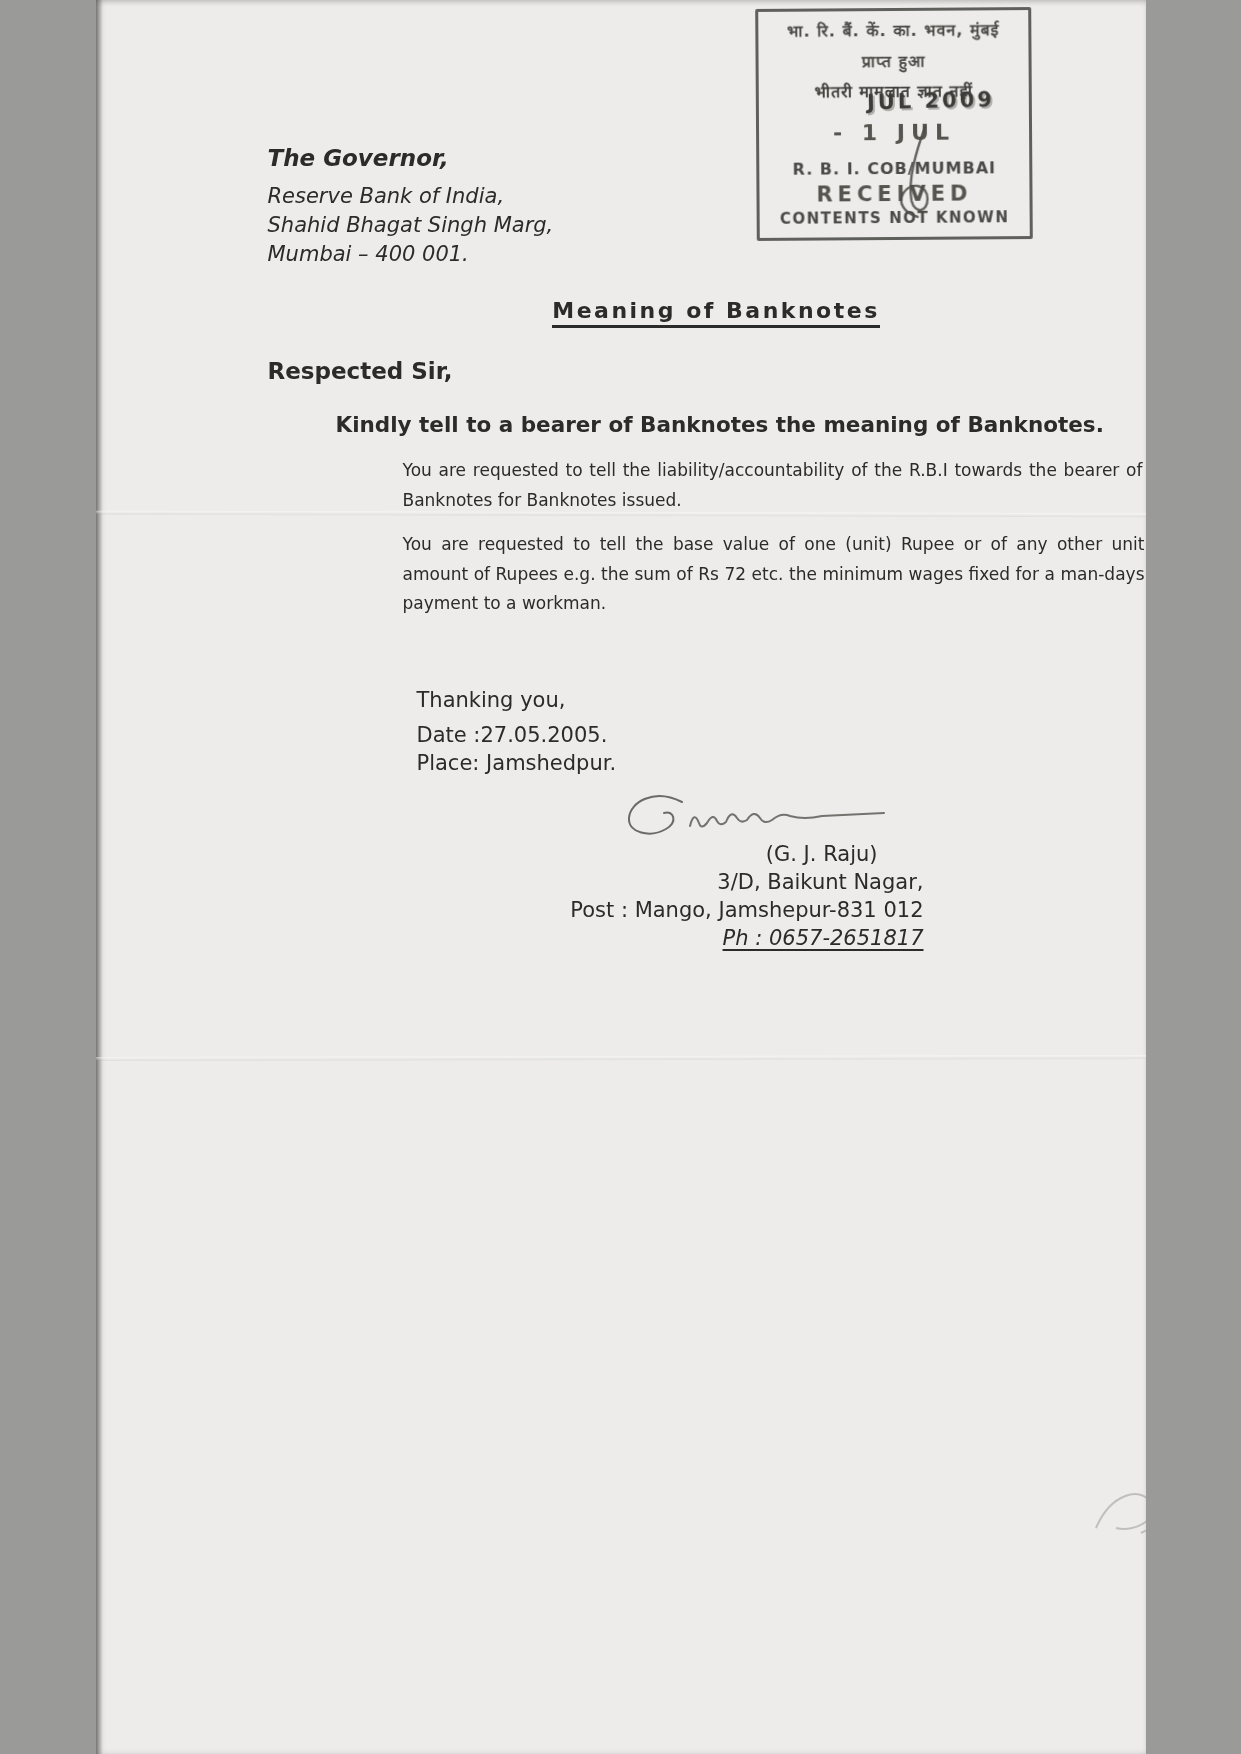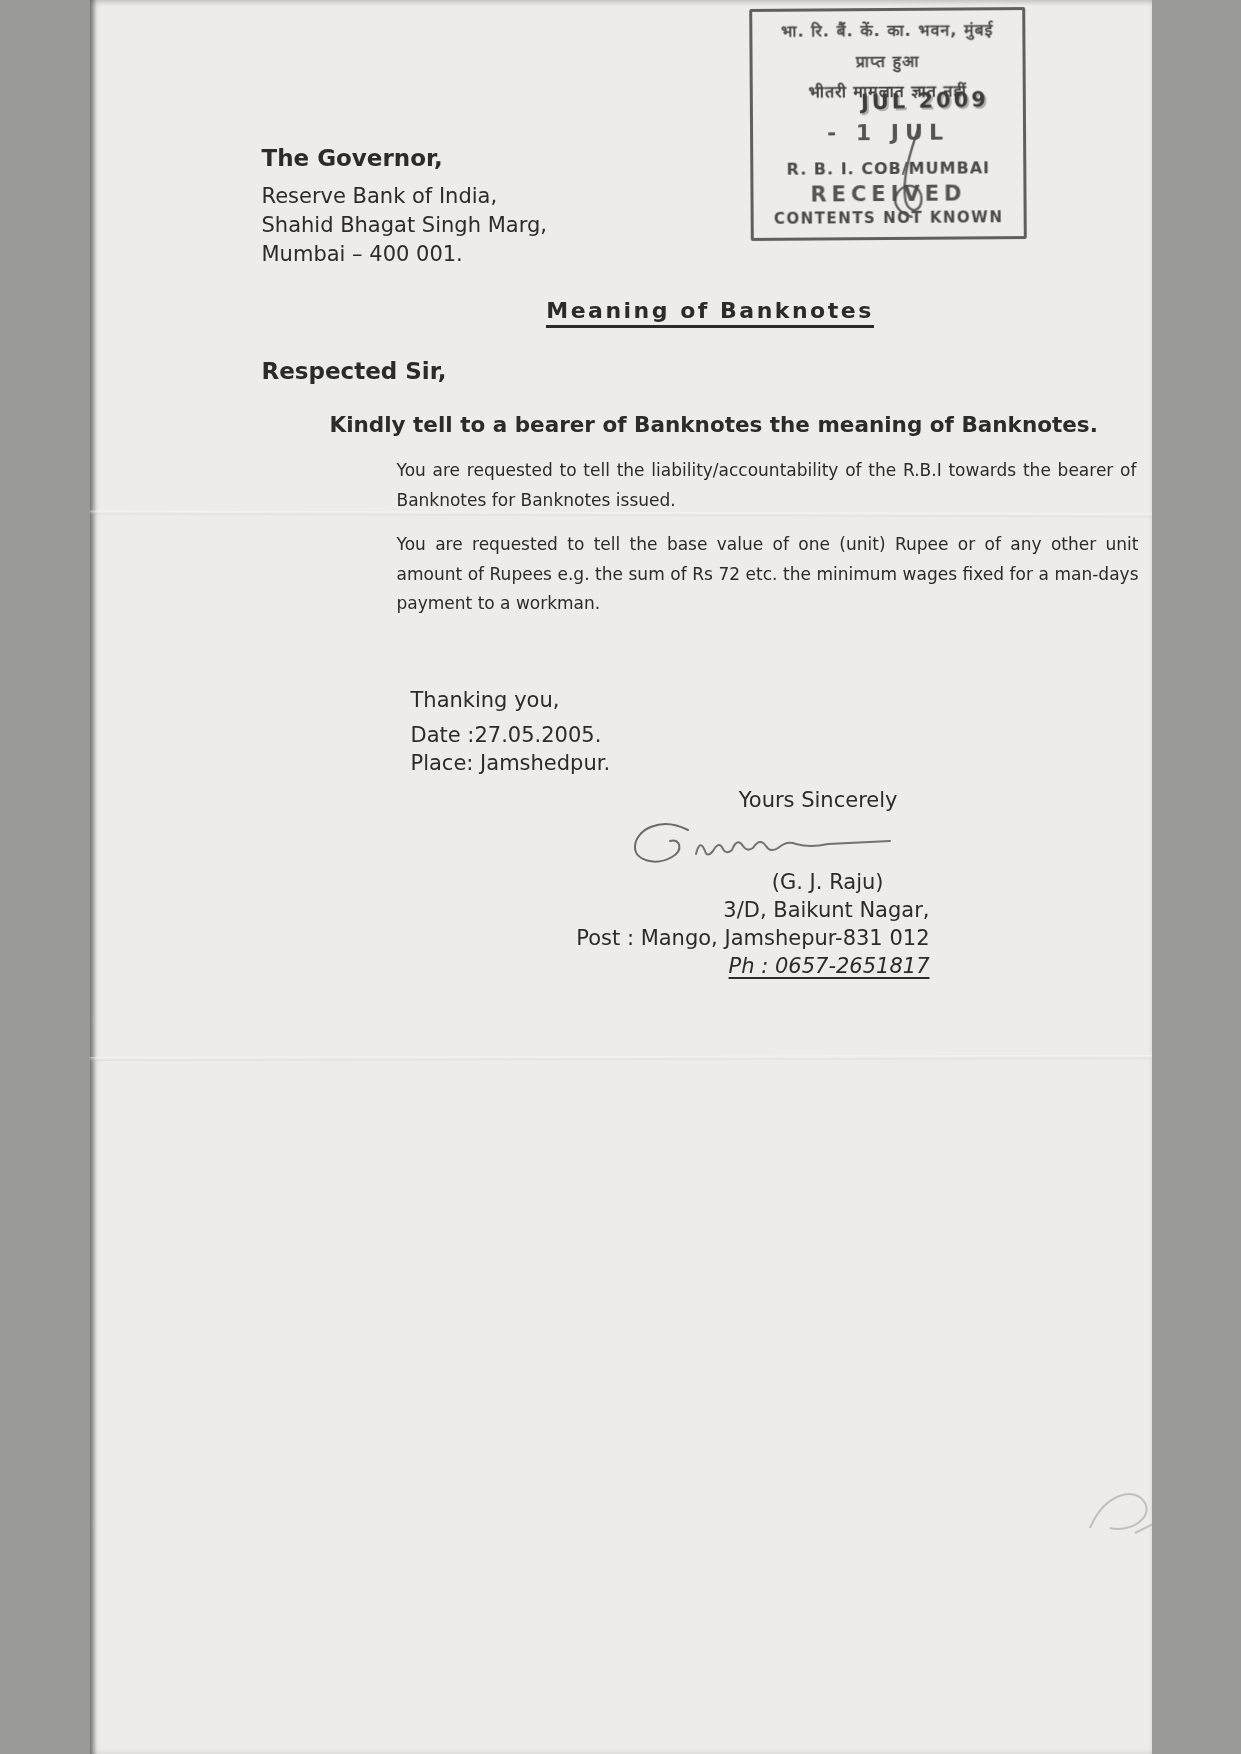--- a/index.html
+++ b/index.html
@@ -10,21 +10,20 @@
     background:
       radial-gradient(ellipse 500px 300px at 85% 6%, rgba(0,0,0,0.035), transparent 70%),
       radial-gradient(ellipse 700px 400px at 20% 30%, rgba(0,0,0,0.025), transparent 70%),
       radial-gradient(ellipse 600px 500px at 70% 80%, rgba(0,0,0,0.02), transparent 70%),
       linear-gradient(180deg,#efeeec 0%,#ecebe9 40%,#eeede b 60%,#ebeae8 100%);
     background-color:#edecea;
     font-family:"DejaVu Sans","Liberation Sans",sans-serif;
     color:#2b2b2b;
     overflow:hidden;
     box-shadow:inset 5px 0 8px -3px rgba(0,0,0,.28), inset 0 3px 6px -2px rgba(0,0,0,.18);
-    padding-left:12px;
   }
   .edge-left{position:absolute;left:0;top:0;bottom:0;width:7px;
     background:linear-gradient(90deg,rgba(40,40,38,.45),transparent);pointer-events:none;}
   .fold{position:absolute;left:0;width:100%;height:4px;pointer-events:none;
     background:linear-gradient(180deg,rgba(255,255,255,.7),rgba(80,80,75,.12));opacity:.7;}
   .fold.f1{top:512px;transform:rotate(.15deg);}
   .fold.f2{top:1056px;transform:rotate(-.1deg);}
 
   
   .stamp{
@@ -47,21 +46,21 @@
     transform:rotate(-1deg);text-shadow:2px 2px 0 rgba(60,60,55,.35);
   }
   .s-date{font-size:22px;font-weight:bold;letter-spacing:6px;color:#55554f;margin-top:18px;}
   .s-office{font-size:16px;font-weight:bold;letter-spacing:1px;margin-top:14px;}
   .s-received{font-size:21px;font-weight:bold;letter-spacing:5px;margin-top:4px;color:#555550;}
   .s-contents{font-size:15px;font-weight:bold;letter-spacing:1.5px;margin-top:3px;}
   .stamp-sig{position:absolute;left:128px;top:110px;pointer-events:none;}
 
   
   .abs{position:absolute;}
-  .recipient{left:172px;top:144px;font-size:21px;line-height:29px;}
+  .recipient{left:172px;top:144px;font-size:21px;line-height:29px;font-style:italic;}
   .recipient .r-head{font-size:23px;font-weight:bold;margin-bottom:9px;}
   .title{
     left:0;top:298px;width:1241px;text-align:center;
   }
   .title span{
     font-size:22px;font-weight:bold;letter-spacing:2.5px;
     border-bottom:3px solid #2b2b2b;padding-bottom:2px;
   }
   .salutation{left:172px;top:358px;font-size:23px;font-weight:bold;}
   .para{font-size:17px;line-height:29.5px;}
@@ -118,21 +117,20 @@
   <div class="abs para p2">You are requested to tell the liability/accountability of the R.B.I towards the bearer of Banknotes for Banknotes issued.</div>
   <div class="abs para p3">You are requested to tell the base value of one (unit) Rupee or of any other unit amount of Rupees e.g. the sum of Rs 72 etc. the minimum wages fixed for a man-days payment to a workman.</div>
 
   <div class="abs closing">
     <div class="c-thanks">Thanking you,</div>
     <div>Date :27.05.2005.</div>
     <div>Place: Jamshedpur.</div>
   </div>
 
   <div class="abs sig-block">
-    <div class="valediction">Yours Sincerely</div>
     <svg class="sig-svg" width="300" height="52" viewBox="0 0 300 52">
       <path d="M58,14 C30,0 6,14 5,30 C4,45 26,50 42,41 C54,34 50,22 40,25" fill="none" stroke="#55544f" stroke-width="2" stroke-linecap="round" opacity=".85"></path>
       <path d="M66,38 q4,-16 9,-3 q2,7 8,0 q6,-11 10,-2 q3,6 9,1 q5,-13 11,-4 q4,6 10,2 q7,-11 13,-2 q4,7 12,2 q9,-8 18,-4 q14,4 32,0 l62,-3" fill="none" stroke="#55544f" stroke-width="2" stroke-linecap="round" opacity=".8"></path>
     </svg>
     <div class="sig-name">(G. J. Raju)</div>
     <div>3/D, Baikunt Nagar,</div>
     <div>Post : Mango, Jamshepur-831 012</div>
     <div class="phone">Ph : 0657-2651817</div>
   </div>
 

